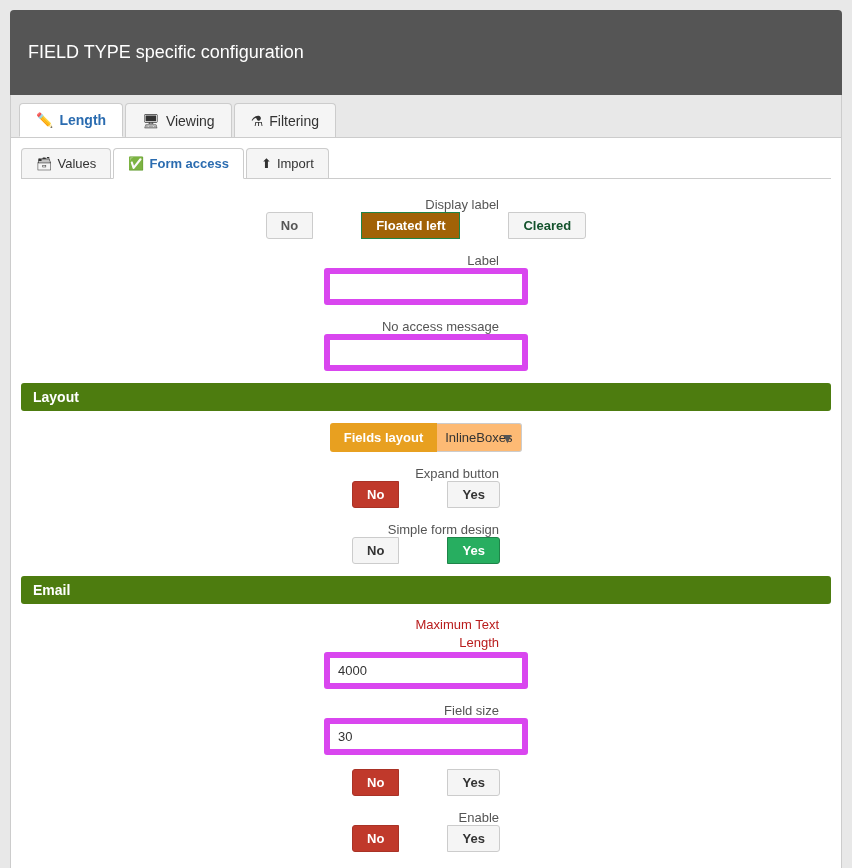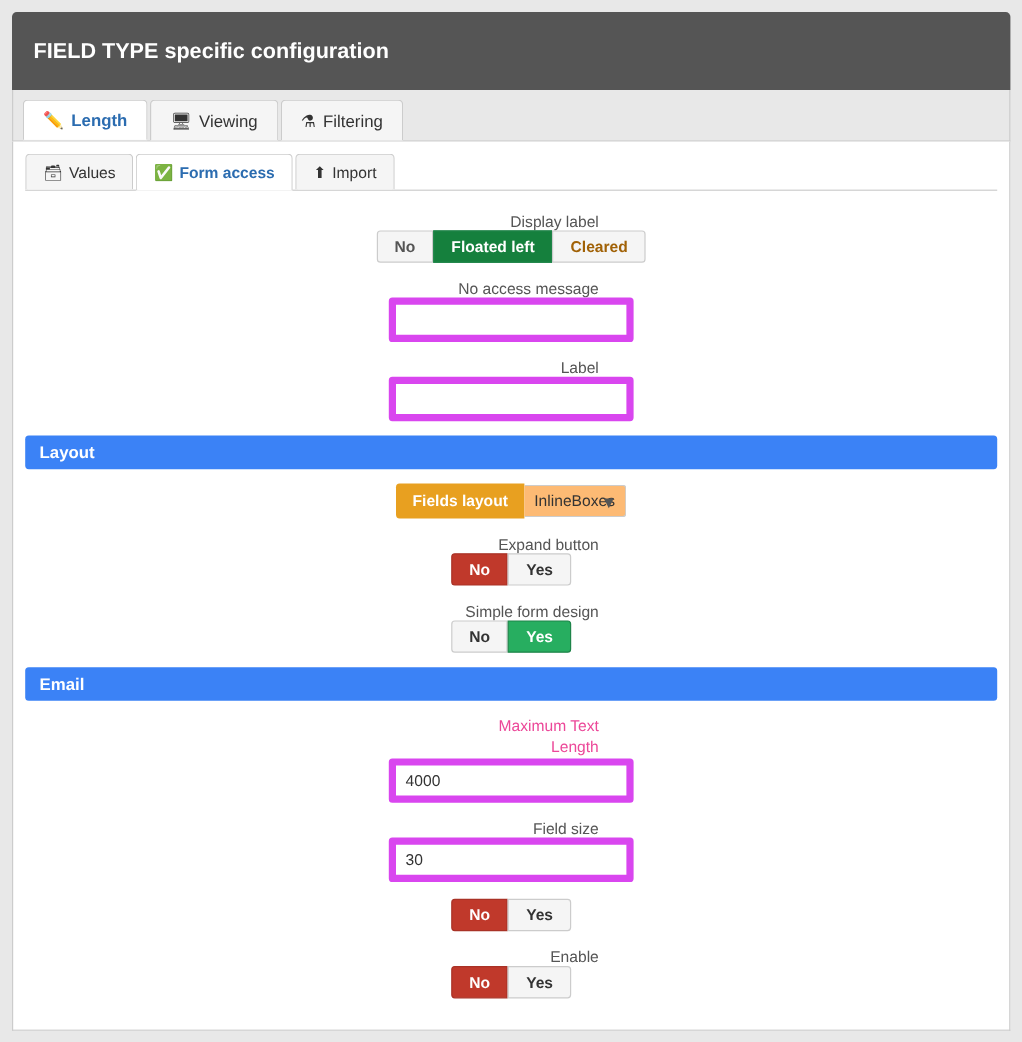--- a/index.html
+++ b/index.html
@@ -7,23 +7,23 @@
 
     .main-container {
       width: 852px;
       background: #e8e8e8;
       padding: 10px;
     }
 
     .header {
       background: #555555;
       color: white;
-      padding: 22px 18px;
+      padding: 32px 18px;
       font-size: 18px;
-      font-weight: bold;
+      font-weight: normal;
       border-radius: 4px 4px 0 0;
     }
 
     .tabs-outer {
       background: #e8e8e8;
       padding: 8px 8px 0 8px;
       border: 1px solid #ccc;
       border-top: none;
       display: flex;
       gap: 2px;
@@ -115,20 +115,21 @@
       width: 100%;
       padding: 5px 8px;
       border: 6px solid #d946ef;
       border-radius: 3px;
       font-size: 13px;
       color: #333;
     }
 
     .btn-group {
       display: flex;
+      gap: 48px;
     }
 
     .btn {
       padding: 5px 14px;
       border: 1px solid #ccc;
       cursor: pointer;
       font-size: 13px;
       font-weight: bold;
     }
 
@@ -156,37 +157,37 @@
       border-color: #ccc;
     }
 
     .btn-display-no {
       background: #f5f5f5;
       color: #555;
       border-color: #ccc;
     }
 
     .btn-display-floated {
-      background: #15803d;
+      background: #a16207;
       color: white;
       border-color: #1e8449;
     }
 
     .btn-display-cleared {
       background: #f5f5f5;
-      color: #a16207;
+      color: #14532d;
       border-color: #ccc;
     }
 
     .btn:first-child { border-radius: 3px 0 0 3px; }
     .btn:last-child { border-radius: 0 3px 3px 0; }
     .btn:only-child { border-radius: 3px; }
 
     .section-header {
-      background: #3b82f6;
+      background: #4d7c0f;
       color: white;
       padding: 6px 12px;
       font-size: 14px;
       font-weight: bold;
       border-radius: 3px;
       margin-bottom: 10px;
       margin-top: 4px;
     }
 
     .fields-layout-btn {
@@ -235,21 +236,21 @@
       margin-bottom: 10px;
     }
 
     .fields-layout-label {
       flex-shrink: 0;
     }
 
     .masking-label {
       width: 170px;
       padding-right: 12px;
-      color: #ec4899;
+      color: #b91c1c;
       font-size: 13px;
       flex-shrink: 0;
       line-height: 1.4;
     }
   </style>
 </head>
 <body>
 
 <div class="main-container">
   <div class="header">
@@ -294,38 +295,38 @@
         <div class="form-control-area">
           <div class="btn-group">
             <button class="btn btn-display-no">No</button>
             <button class="btn btn-display-floated">Floated left</button>
             <button class="btn btn-display-cleared">Cleared</button>
           </div>
         </div>
       </div>
 
       <div class="form-row">
+        <div class="form-label">Label</div>
+        <div class="form-control-area">
+          <input type="text" class="text-input" value="" style="">
+        </div>
+      </div>
+
+      <div class="form-row">
         <div class="form-label">No access message</div>
-        <div class="form-control-area">
-          <input type="text" class="text-input" value="" style="">
-        </div>
-      </div>
-
-      <div class="form-row">
-        <div class="form-label">Label</div>
         <div class="form-control-area">
           <input type="text" class="text-input" value="" style="">
         </div>
       </div>
 
       <div class="section-header">Layout</div>
 
       <div class="form-row fields-layout-row">
         <div class="form-label fields-layout-label"></div>
-        <div class="form-control-area" style="display:flex;align-items:center;">
+        <div class="form-control-area" style="display:flex;">
           <button class="fields-layout-btn">Fields layout</button>
           <div class="dropdown-wrapper">
             <select class="select-dropdown">
               <option>InlineBoxes</option>
               <option>Stacked</option>
               <option>Inline</option>
             </select>
             <span class="dropdown-arrow">▼</span>
           </div>
         </div>

